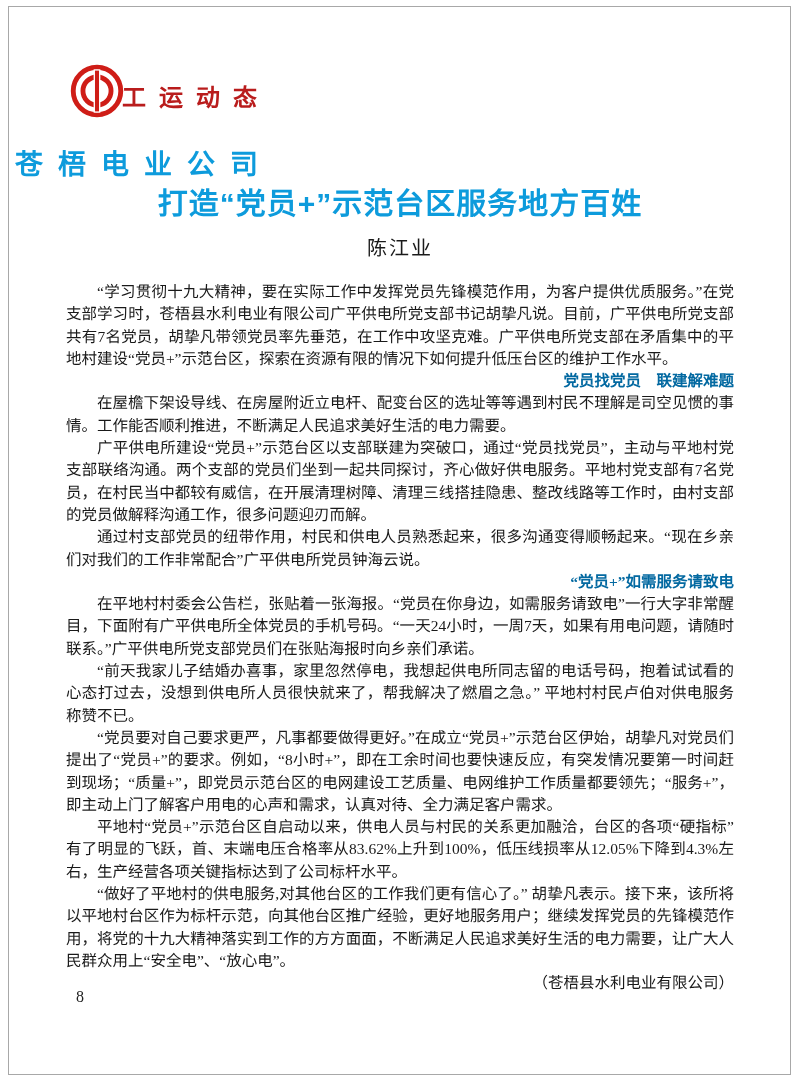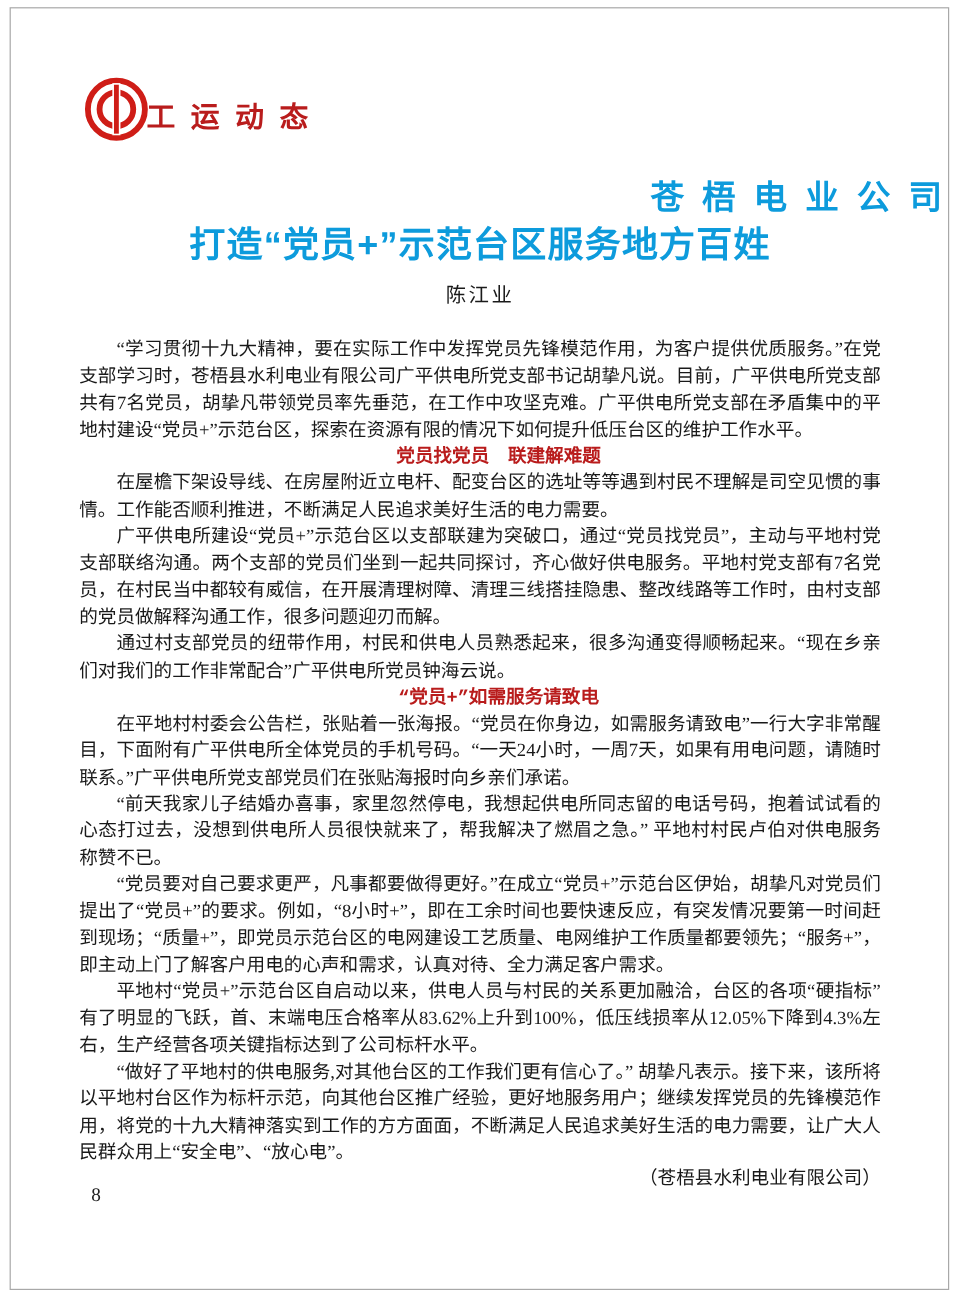--- a/index.html
+++ b/index.html
@@ -13,44 +13,44 @@
     border:1px solid #a8a8a8;box-sizing:border-box;pointer-events:none;
   }
   .logo{position:absolute;left:70px;top:64px;width:54px;height:54px;}
   .masthead{
     position:absolute;left:122px;top:78px;
     font-family:"Liberation Serif","DejaVu Serif",serif;
     font-weight:bold;font-size:24px;letter-spacing:13px;color:#b91c1c;
     white-space:nowrap;
   }
   .title1{
-    position:absolute;left:0;top:142px;width:100%;text-align:right;
+    position:absolute;left:0;top:142px;width:100%;text-align:left;
     font-family:"Liberation Sans","DejaVu Sans",sans-serif;
     font-weight:bold;font-size:28px;letter-spacing:15px;text-indent:15px;
     color:#0d9bdc;white-space:nowrap;
   }
   .title2{
     position:absolute;left:0;top:179px;width:100%;text-align:center;
     font-family:"Liberation Sans","DejaVu Sans",sans-serif;
     font-weight:bold;font-size:30px;letter-spacing:1px;
     color:#0d9bdc;white-space:nowrap;
   }
   .author{
     position:absolute;left:0;top:232px;width:100%;text-align:center;
-    font-size:17px;letter-spacing:2px;color:#1a1a1a;
+    font-size:20px;letter-spacing:2px;color:#1a1a1a;
   }
   .article-body{
     position:absolute;left:66px;top:281px;width:668px;
     font-size:15.5px;line-height:22.3px;text-align:justify;
     color:#191919;
   }
   .article-body p{margin:0;text-indent:2em;}
   .article-body .sec-h{
-    font-family:Liberation Mono, monospace;
-    font-weight:bold;text-align:center;color:#b91c1c;
+    font-family:Liberation Serif, serif;
+    font-weight:bold;text-align:right;color:#0369a1;
   }
   .attribution{
     text-align:right;text-indent:0;margin-top:-22.3px;
   }
   .pagenum{
     position:absolute;left:76px;top:988px;font-size:16px;color:#222;
   }
 </style>
 </head>
 <body>

